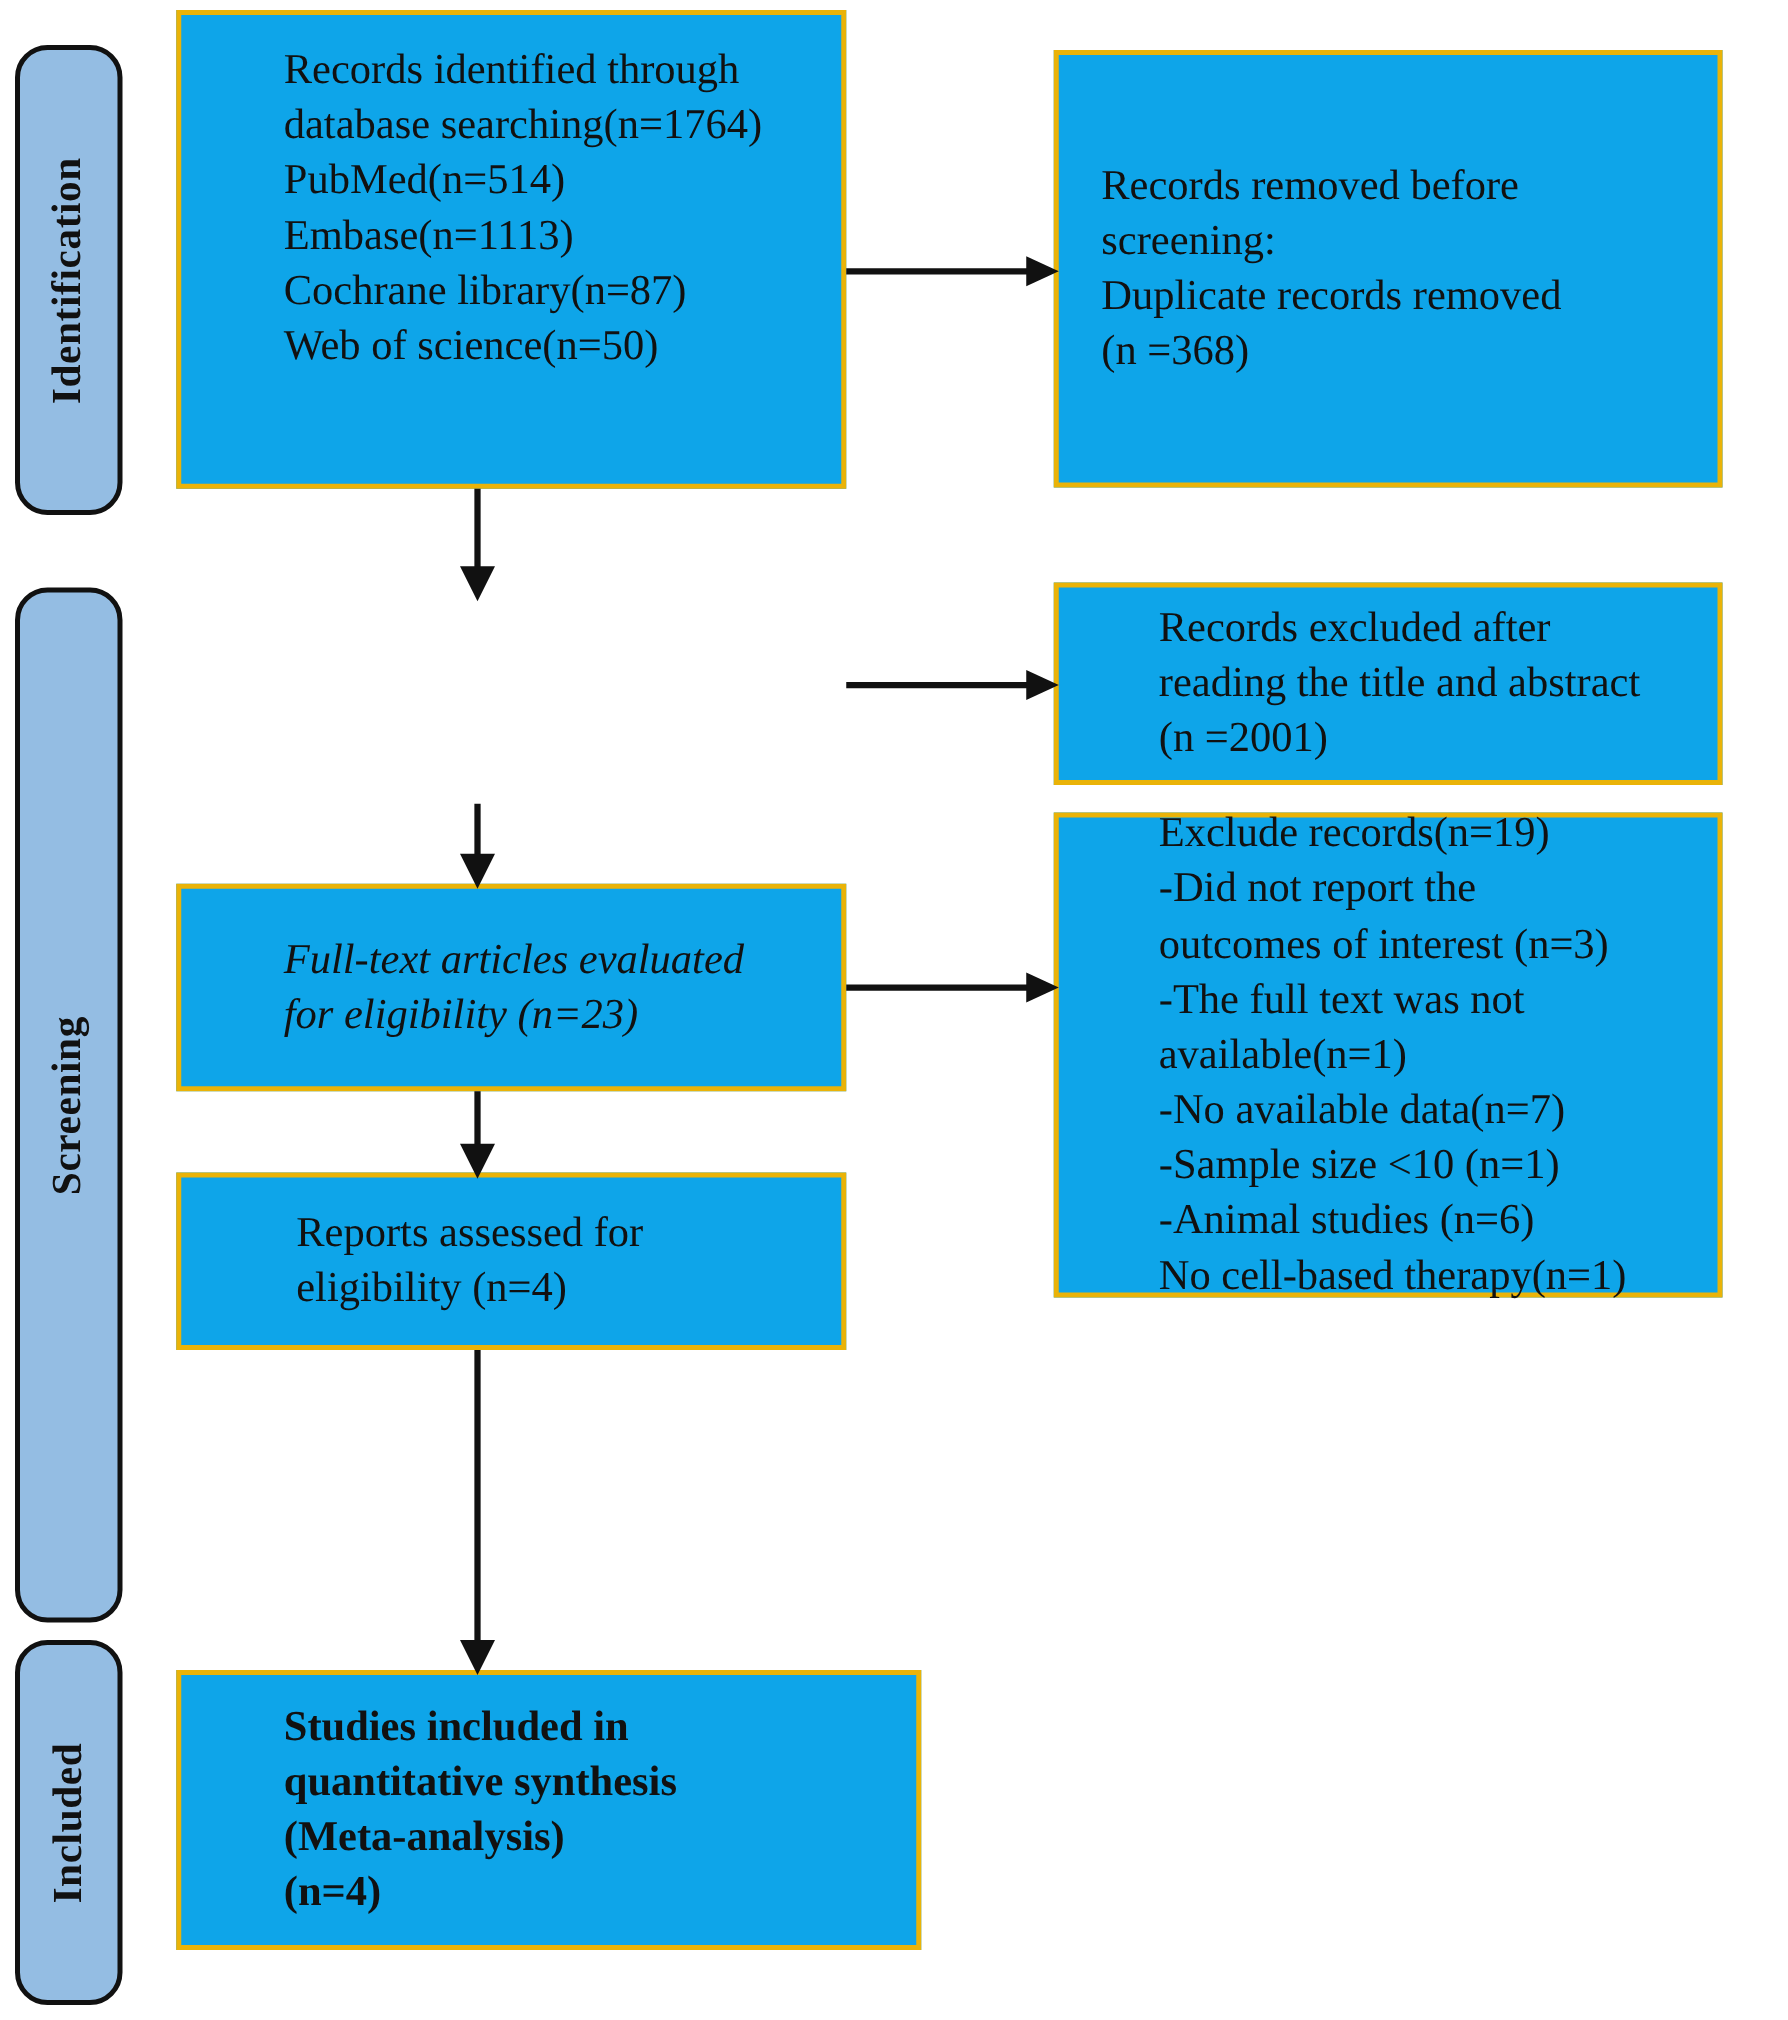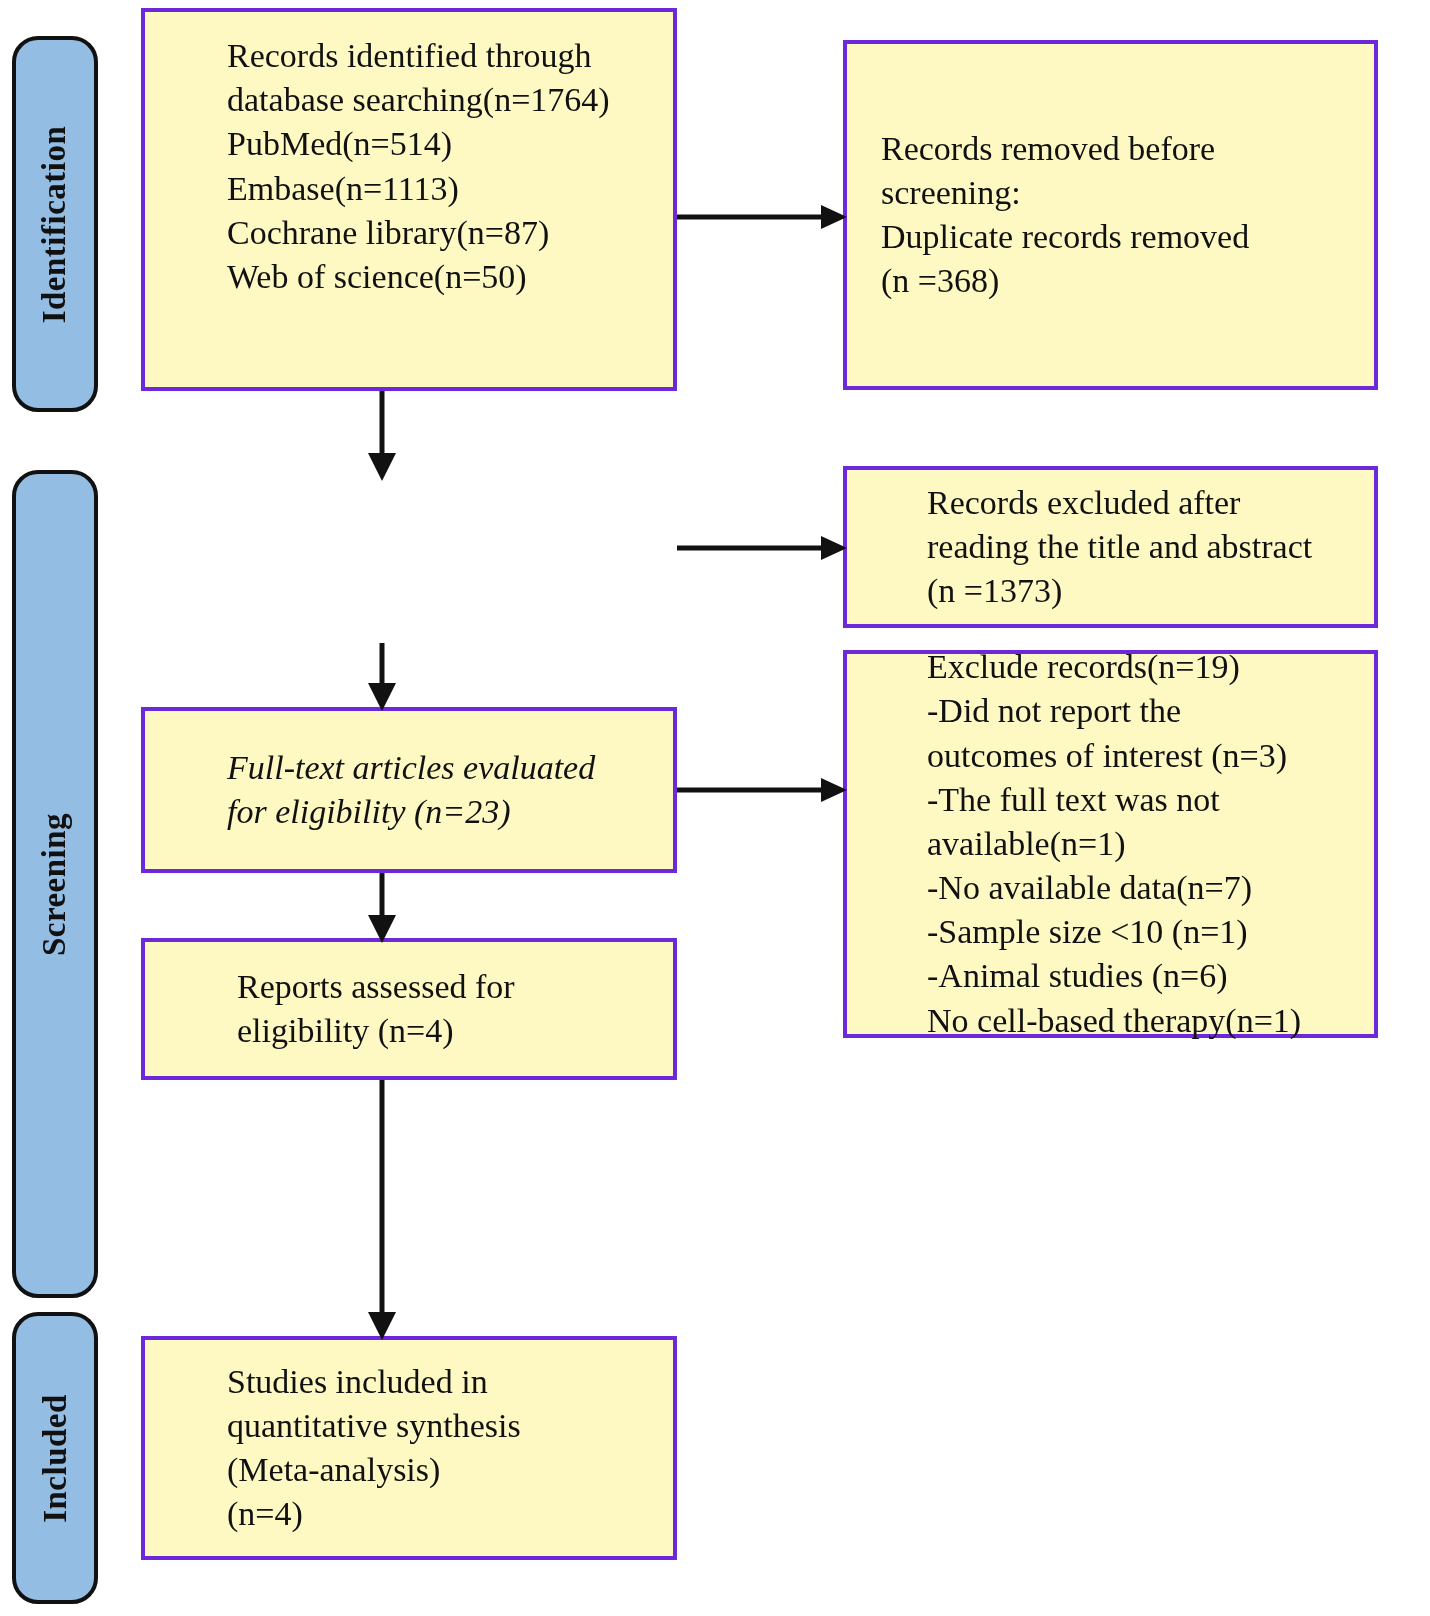--- a/index.html
+++ b/index.html
@@ -36,22 +36,22 @@
     font-size: 33px;
     letter-spacing: 0.5px;
     color: #111111;
     white-space: nowrap;
     transform: rotate(-90deg);
   }
 
   
   .flow-box {
     position: absolute;
-    background: #fef9c3;
-    border: 4px solid #6d28d9;
+    background: #0ea5e9;
+    border: 4px solid #eab308;
     box-sizing: border-box;
     display: flex;
     align-items: center;
   }
   .flow-box .box-text {
     font-family: "Liberation Serif", "DejaVu Serif", serif;
     font-size: 34px;
     line-height: 1.30;
     color: #111111;
     white-space: pre-line;
@@ -96,21 +96,21 @@
     <span class="box-text" style="padding:0 10px 0 34px;">Records removed before
 screening:
 Duplicate records removed
 (n =368)</span>
   </div>
 
 
   <div class="flow-box" style="left:843px; top:466px; width:535px; height:162px;">
     <span class="box-text" style="padding:0 6px 0 80px;">Records excluded after
 reading the title and abstract
-(n =1373)</span>
+(n =2001)</span>
   </div>
 
   <div class="flow-box" style="left:141px; top:707px; width:536px; height:166px;font-style:italic;">
     <span class="box-text" style="padding:0 10px 0 82px;">Full-text articles evaluated
 for eligibility (n=23)</span>
   </div>
 
   <div class="flow-box" style="left:843px; top:650px; width:535px; height:388px;">
     <span class="box-text" style="padding:0 6px 0 80px;">Exclude records(n=19)
 -Did not report the
@@ -121,21 +121,21 @@
 -Sample size &lt;10 (n=1)
 -Animal studies  (n=6)
 No cell-based therapy(n=1)</span>
   </div>
 
   <div class="flow-box" style="left:141px; top:938px; width:536px; height:142px;">
     <span class="box-text" style="padding:0 10px 0 82px;margin-left:10px;">Reports assessed for
 eligibility (n=4)</span>
   </div>
 
-  <div class="flow-box" style="left:141px; top:1336px; width:536px; height:224px;">
+  <div class="flow-box" style="left:141px; top:1336px; width:596px; height:224px;font-weight:bold;">
     <span class="box-text" style="padding:0 10px 0 82px;">Studies included in
 quantitative synthesis
 (Meta-analysis)
 (n=4)</span>
   </div>
 
   <div class="conn" style="left:677px; top:205px; width:170px; height:24px;">
     <svg width="170" height="24" viewBox="0 0 170 24">
       <line x1="0" y1="12" x2="148" y2="12" stroke="#111111" stroke-width="5"></line>
       <polygon points="144,0 170,12 144,24" fill="#111111"></polygon>

